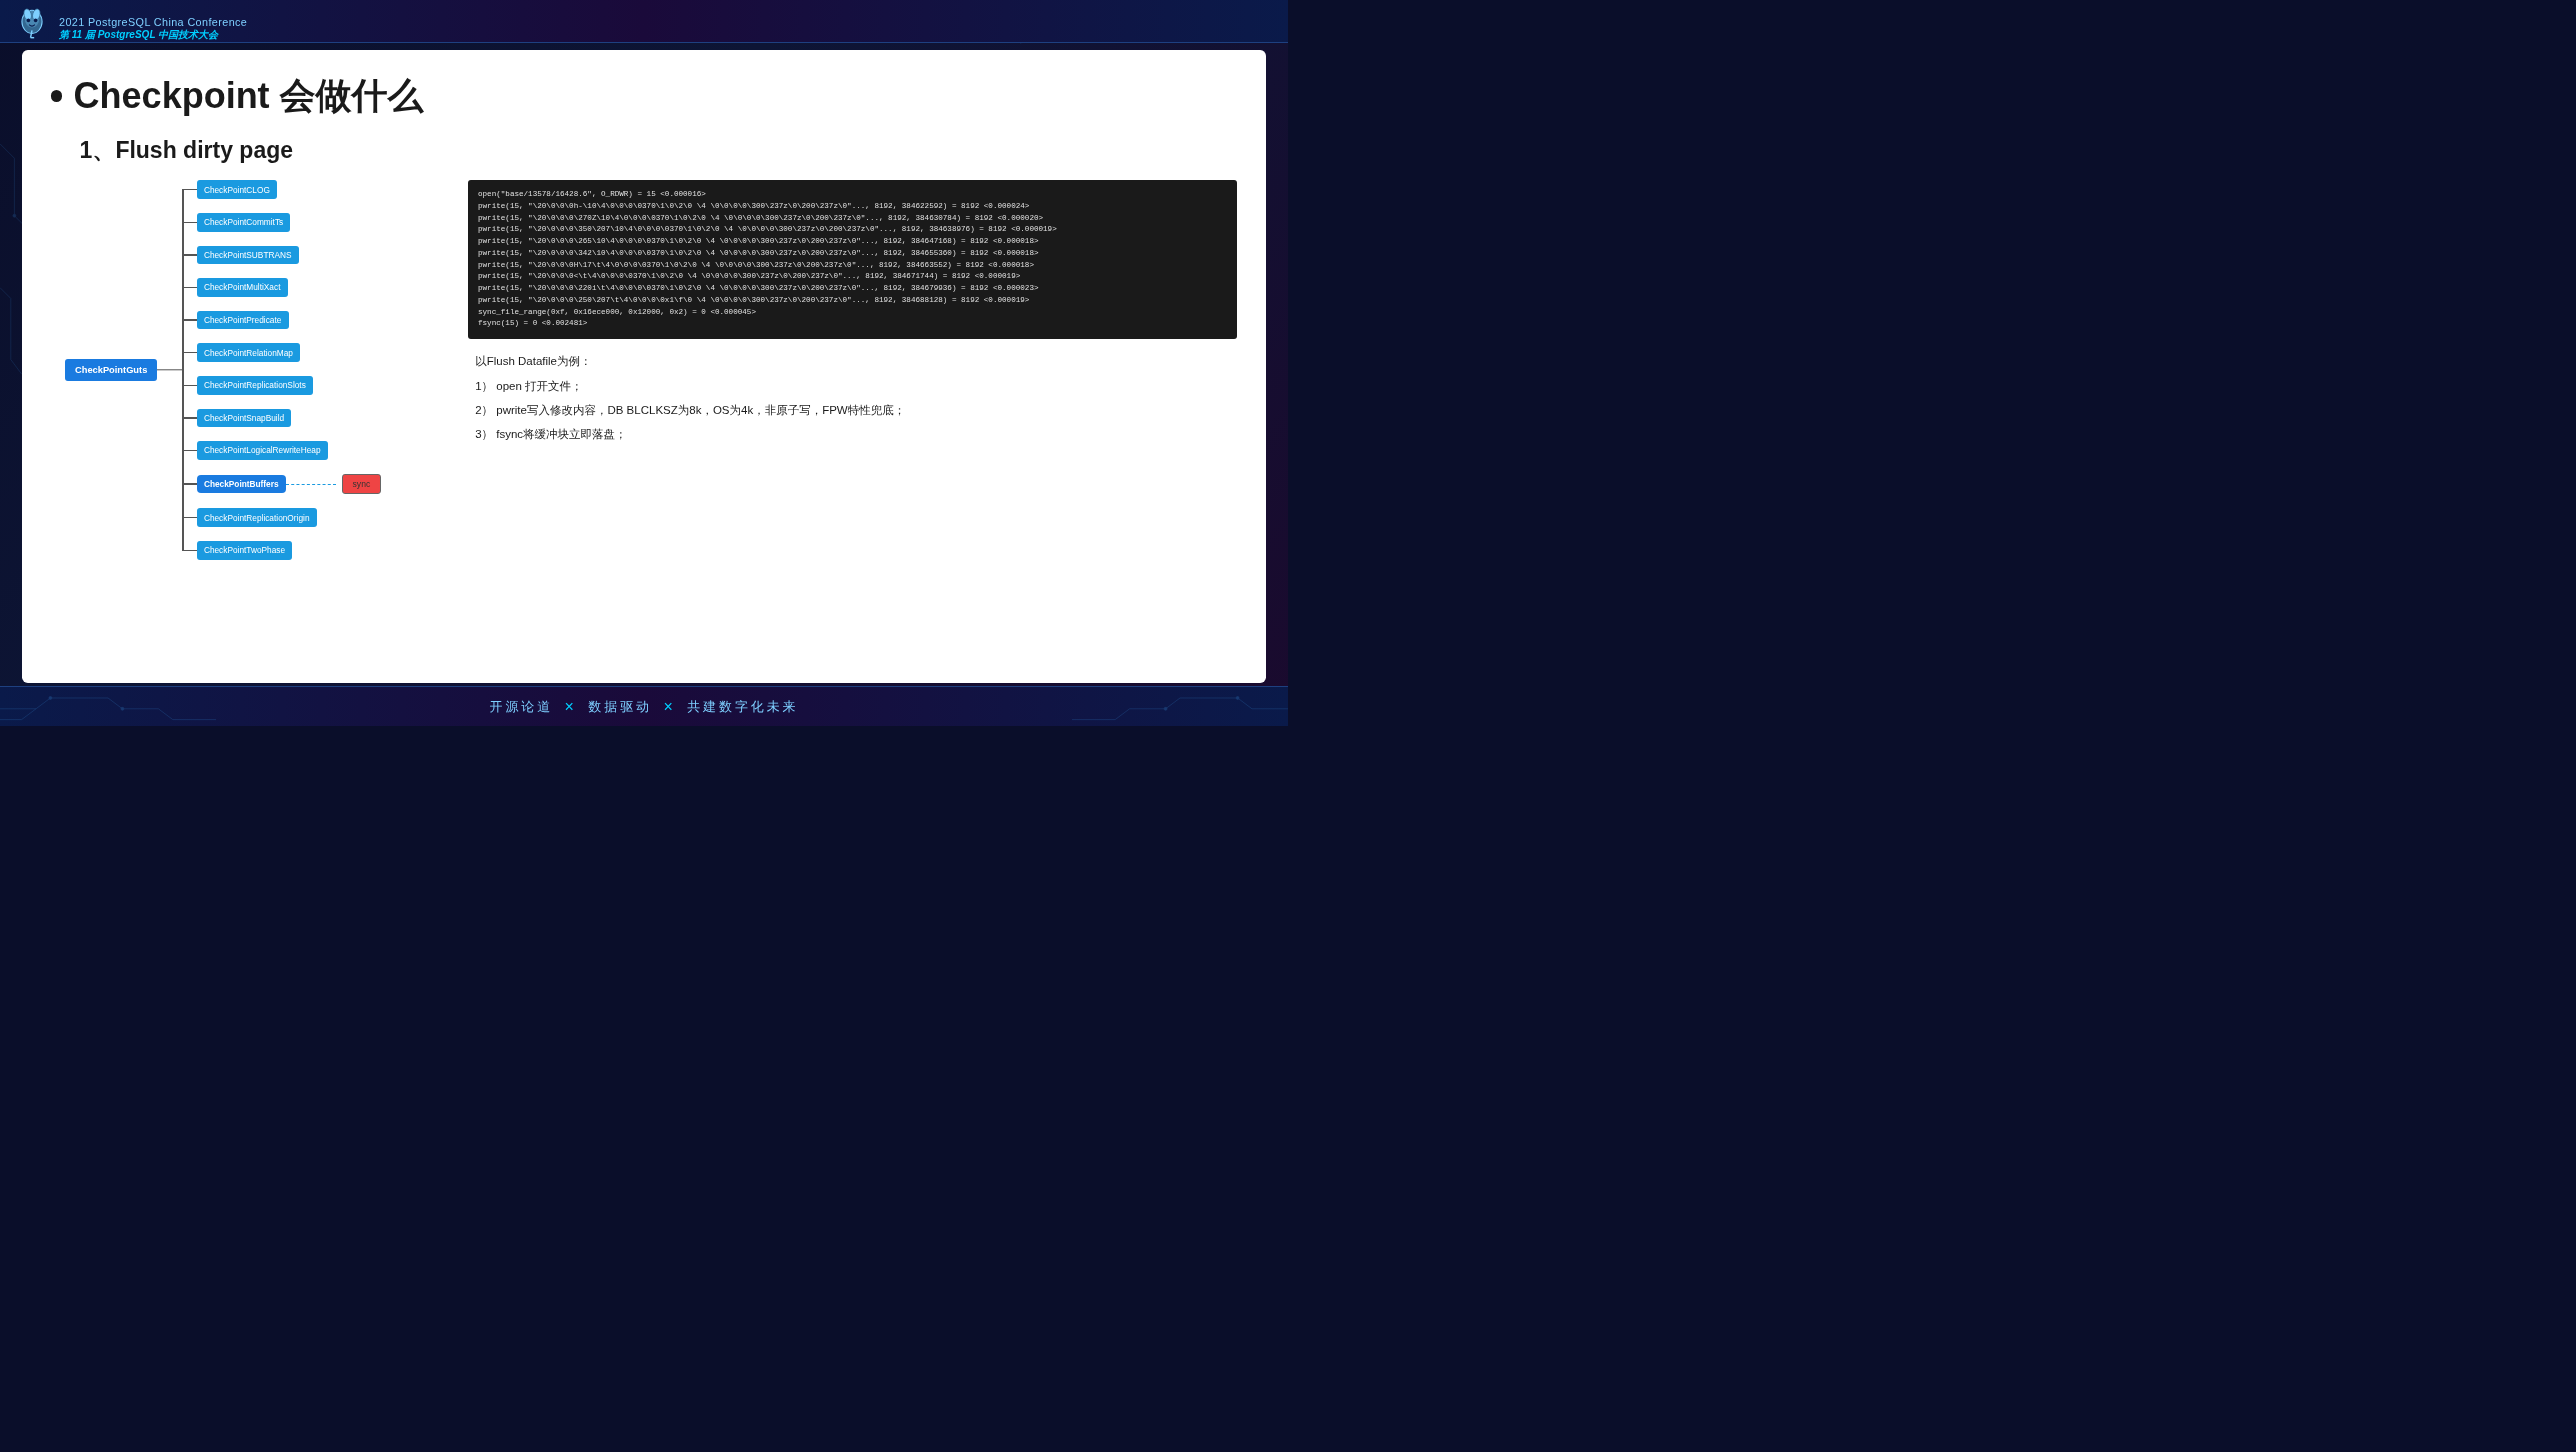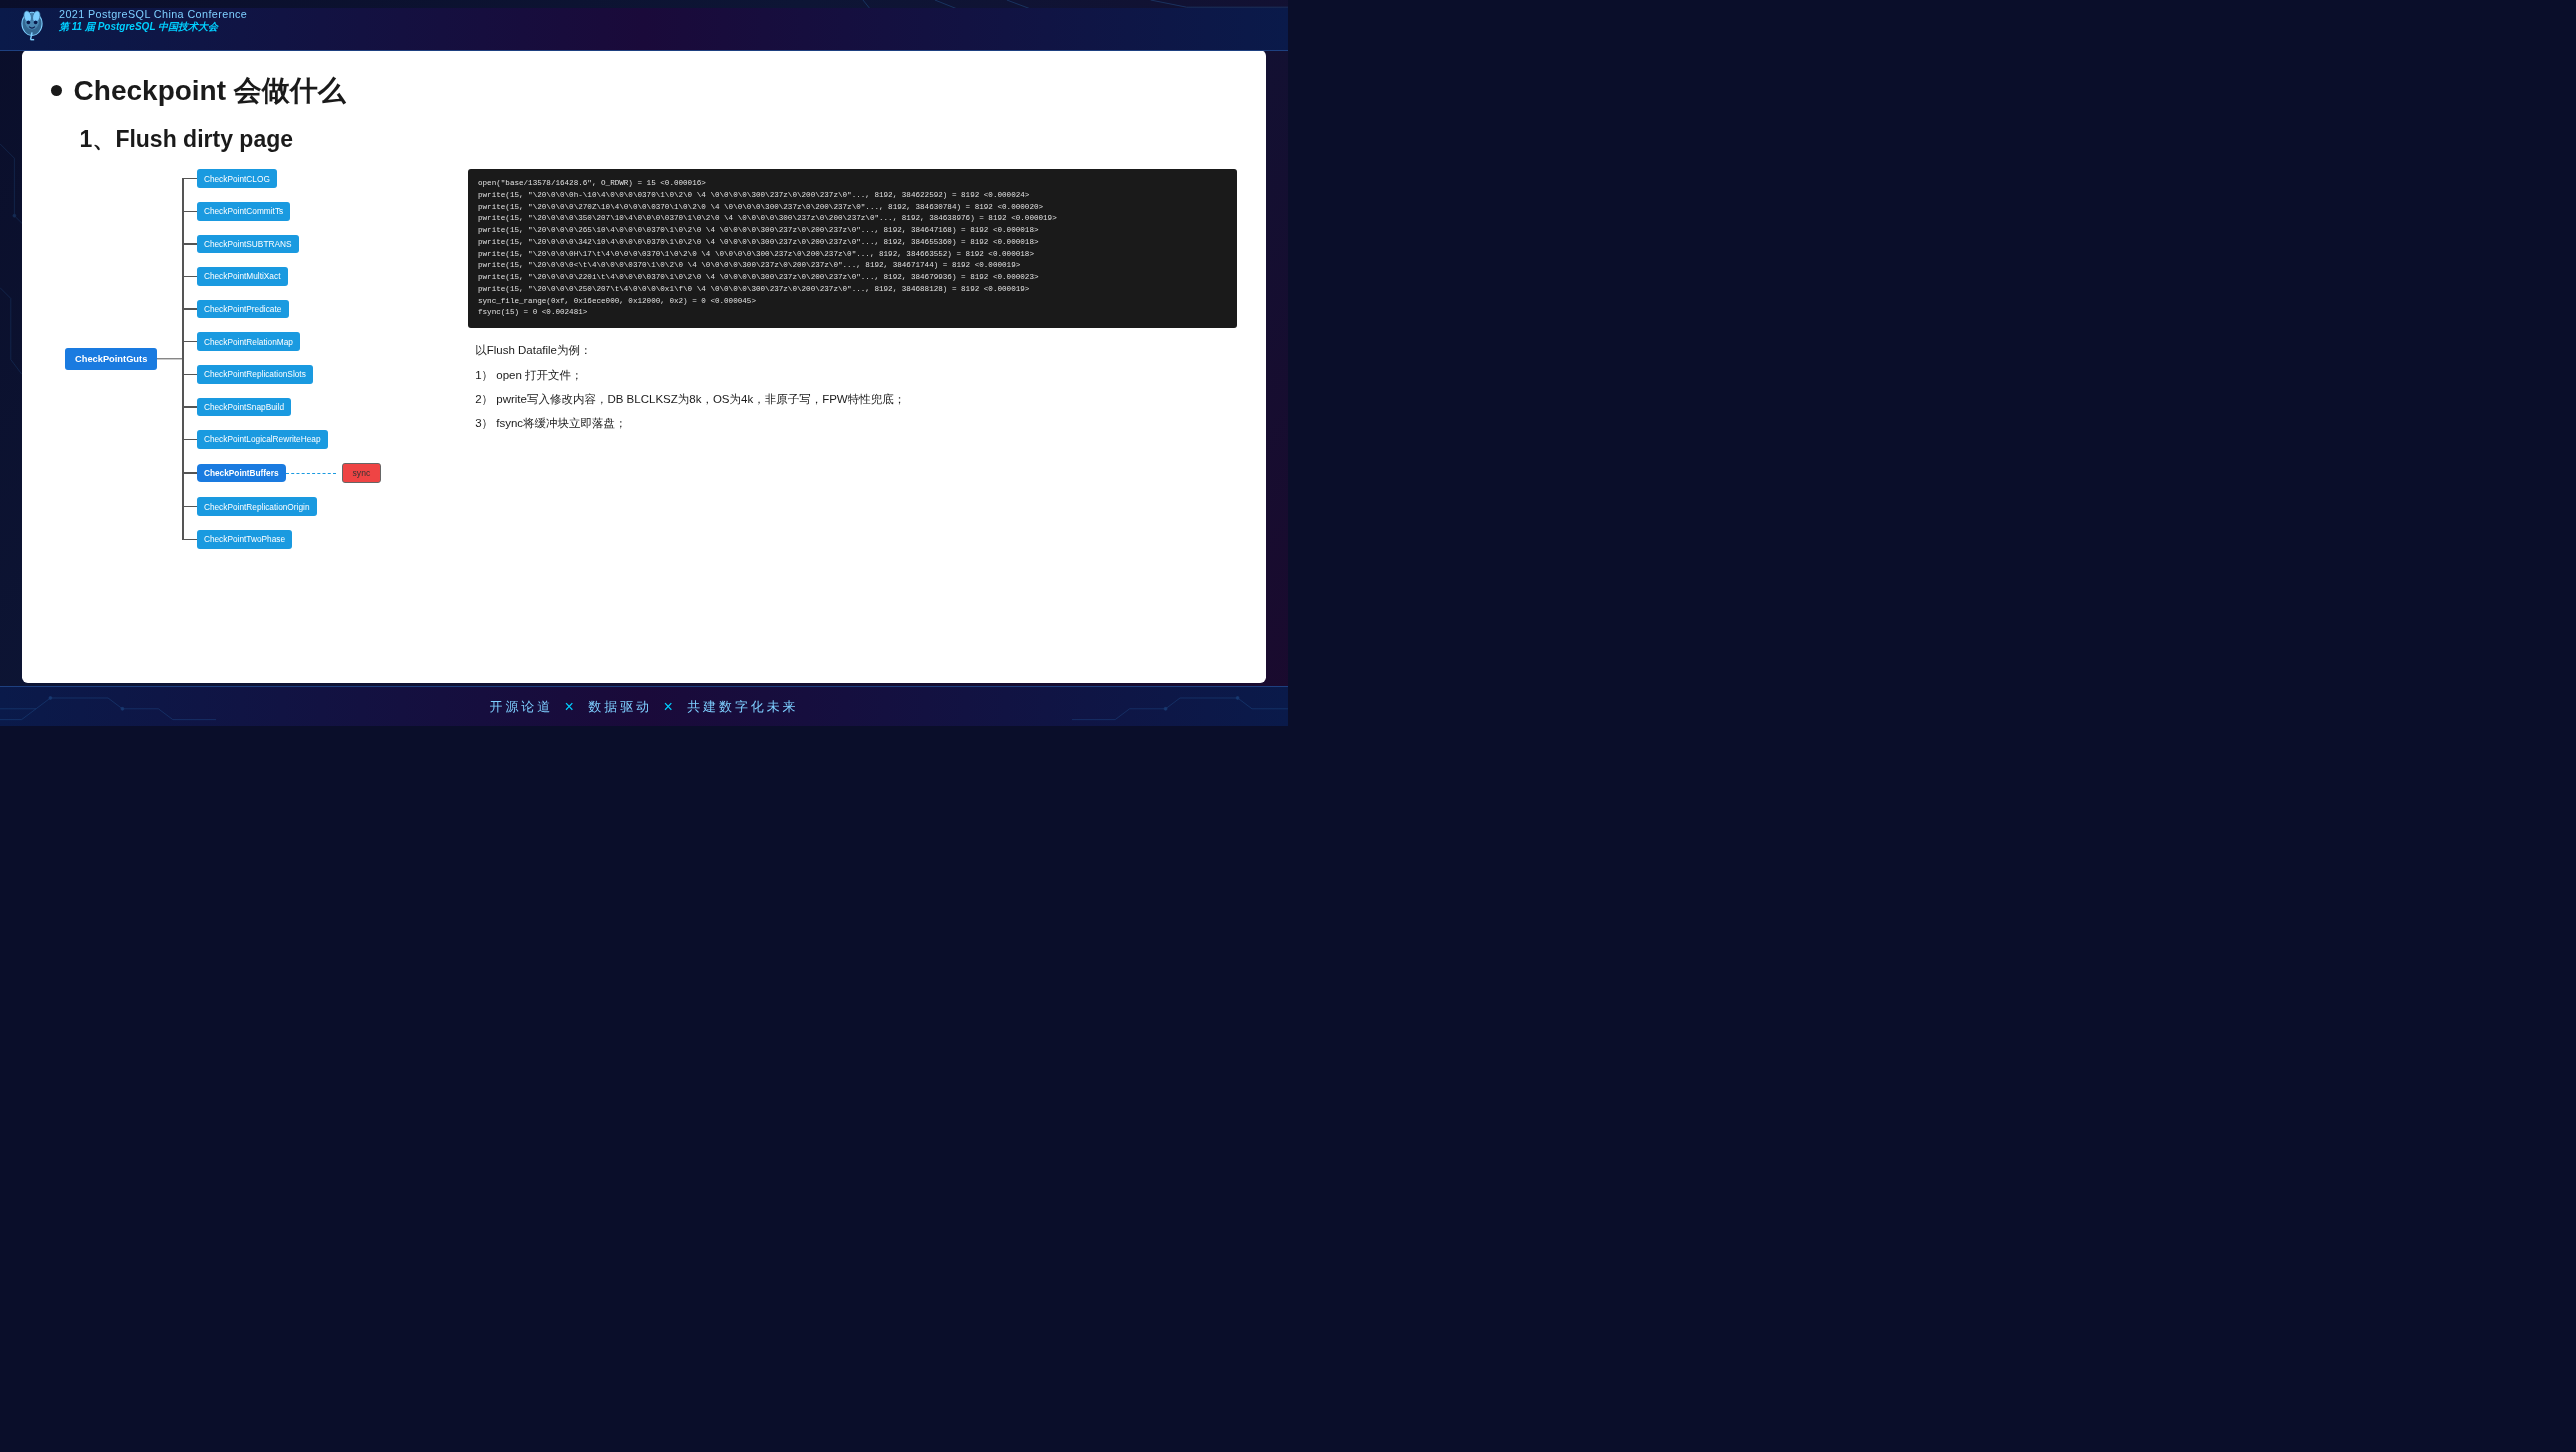--- a/index.html
+++ b/index.html
@@ -17,27 +17,27 @@
       position: absolute;
       inset: 0;
       background:
         linear-gradient(135deg, #0a0e2a 0%, #0d1535 40%, #1a0a2e 100%);
       z-index: 0;
     }
 
     
     .header {
       position: absolute;
-      top: 8px;
+      top: 0;
       left: 0;
       right: 0;
       height: 43px;
       background: linear-gradient(90deg, #0a1a4a 0%, #1a0a3a 50%, #0a1a4a 100%);
       display: flex;
-      align-items: flex-start;
+      align-items: flex-end;
       padding: 0 14.4px;
       z-index: 10;
       border-bottom: 0.7px solid #1e4080;
     }
 
     .header-logo {
       width: 36px;
       height: 36px;
       margin-right: 8.6px;
     }
@@ -70,21 +70,21 @@
       bottom: 43px;
       background: white;
       border-radius: 5.8px;
       z-index: 5;
       padding: 21.6px 29px;
       overflow: hidden;
     }
 
     
     .slide-title {
-      font-size: 28px;
+      font-size: 36px;
       font-weight: bold;
       color: #1a1a1a;
       margin-bottom: 14.4px;
       display: flex;
       align-items: center;
       gap: 11.5px;
     }
 
     .bullet-dot {
       width: 11.5px;

